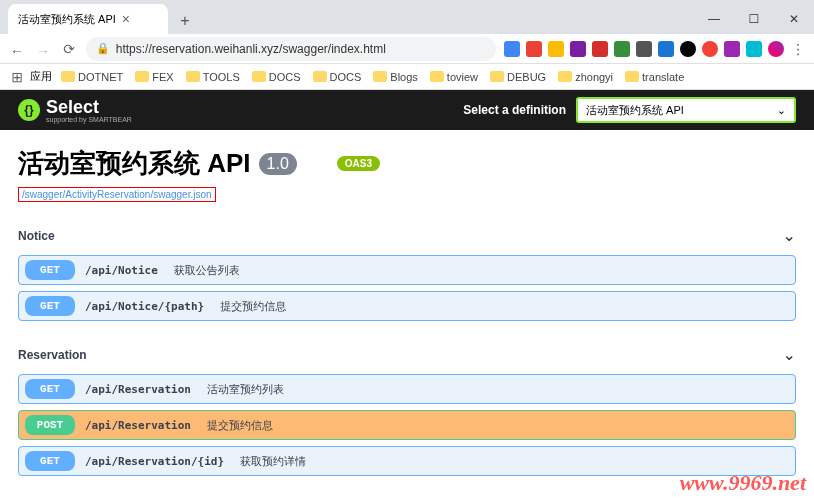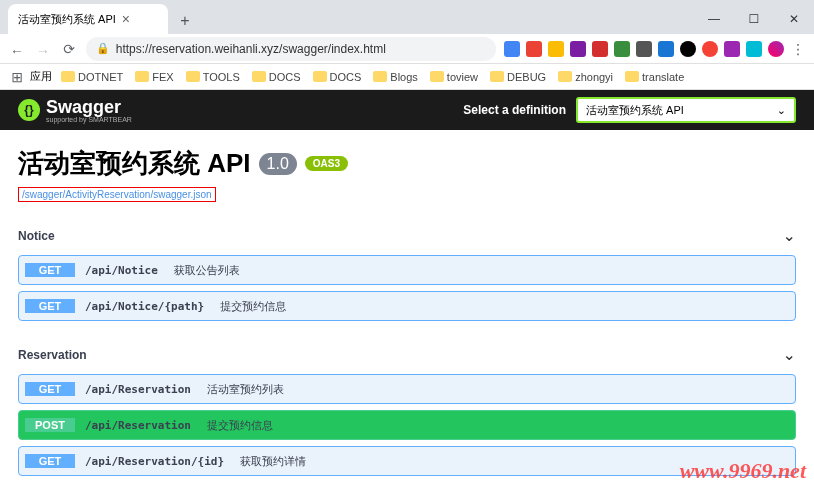--- a/index.html
+++ b/index.html
@@ -22,35 +22,35 @@
 .swagger-top { height: 40px; background: #1b1b1b; display: flex; align-items: center; padding: 0 18px; gap: 10px; }
 .swagger-logo { display: flex; align-items: center; gap: 6px; }
 .swagger-badge { width: 22px; height: 22px; border-radius: 50%; background: #85ea2d; display: flex; align-items: center; justify-content: center; color: #1b1b1b; font-weight: bold; font-size: 12px; }
 .swagger-text { color: #fff; font-size: 18px; font-weight: bold; }
 .swagger-sub { color: #aaa; font-size: 7px; margin-top: -2px; }
 .def-label { margin-left: auto; color: #fff; font-size: 12px; font-weight: bold; }
 .def-select { width: 220px; height: 26px; background: #fff; border: 2px solid #85ea2d; border-radius: 3px; display: flex; align-items: center; padding: 0 8px; font-size: 11px; justify-content: space-between; }
 .content { padding: 16px 18px; }
 .api-title { font-size: 26px; font-weight: bold; display: flex; align-items: center; gap: 8px; }
 .ver-badge { background: #7d8492; color: #fff; font-size: 16px; padding: 2px 8px; border-radius: 12px; font-weight: normal; }
-.oas-badge { background: #89bf04; color: #fff; font-size: 10px; padding: 2px 8px; border-radius: 12px; font-weight: bold; }
+.oas-badge { background: #89bf04; color: #fff; font-size: 10px; padding: 2px 8px; border-radius: 12px; font-weight: bold; margin-left: 32px; }
 .json-link { display: inline-block; margin-top: 6px; font-size: 10px; color: #4990e2; border: 1px solid #e00; padding: 1px 3px; }
 .section { margin-top: 20px; }
 .sec-head { display: flex; align-items: center; justify-content: space-between; padding: 4px 0; cursor: pointer; }
 .sec-name { font-size: 12px; font-weight: bold; color: #3b4151; }
 .chev { font-size: 16px; color: #333; }
 .op { display: flex; align-items: center; border-radius: 4px; margin-top: 6px; height: 30px; padding: 0 6px; gap: 10px; font-size: 11px; }
 .op.get { background: #eaf2fb; border: 1px solid #61affe; }
-.op.post { background: #22c55e; border: 1px solid #49cc90; }
-.method { width: 50px; height: 14px; border-radius: 0; color: #fff; font-size: 11px; font-weight: bold; display: flex; align-items: center; justify-content: center; }
+.op.post { background: #fdba74; border: 1px solid #49cc90; }
+.method { width: 50px; height: 20px; border-radius: 8px; color: #fff; font-size: 11px; font-weight: bold; display: flex; align-items: center; justify-content: center; font-family: Liberation Mono, monospace; }
 .method.get { background: #61affe; }
 .method.post { background: #49cc90; }
 .path { font-family: monospace; font-weight: bold; color: #3b4151; }
 .summary { color: #3b4151; margin-left: 6px; }
-.watermark { position: absolute; bottom: 16px; right: 8px; color: #ff3030; font-size: 22px; font-style: italic; font-weight: bold; font-family: Georgia, serif; opacity: 0.8; }
+.watermark { position: absolute; bottom: 4px; right: 8px; color: #ff3030; font-size: 22px; font-style: italic; font-weight: bold; font-family: Georgia, serif; opacity: 0.8; }
 </style>
 </head>
 <body>
 
 <div class="titlebar">
   <div class="tab">
     <span>活动室预约系统 API</span>
     <span class="tab-close">×</span>
   </div>
   <div class="newtab">+</div>
@@ -131,21 +131,21 @@
         <span class="bkfolder"></span>
         <span>translate</span>
       </div>
     </div>
 </div>
 
 <div class="swagger-top">
   <div class="swagger-logo">
     <div class="swagger-badge">{}</div>
     <div>
-      <div class="swagger-text">Swagger</div>
+      <div class="swagger-text">Select</div>
       <div class="swagger-sub">supported by SMARTBEAR</div>
     </div>
   </div>
   <div class="def-label">Select a definition</div>
   <div class="def-select">
     <span>活动室预约系统 API</span>
     <span>⌄</span>
   </div>
 </div>
 

